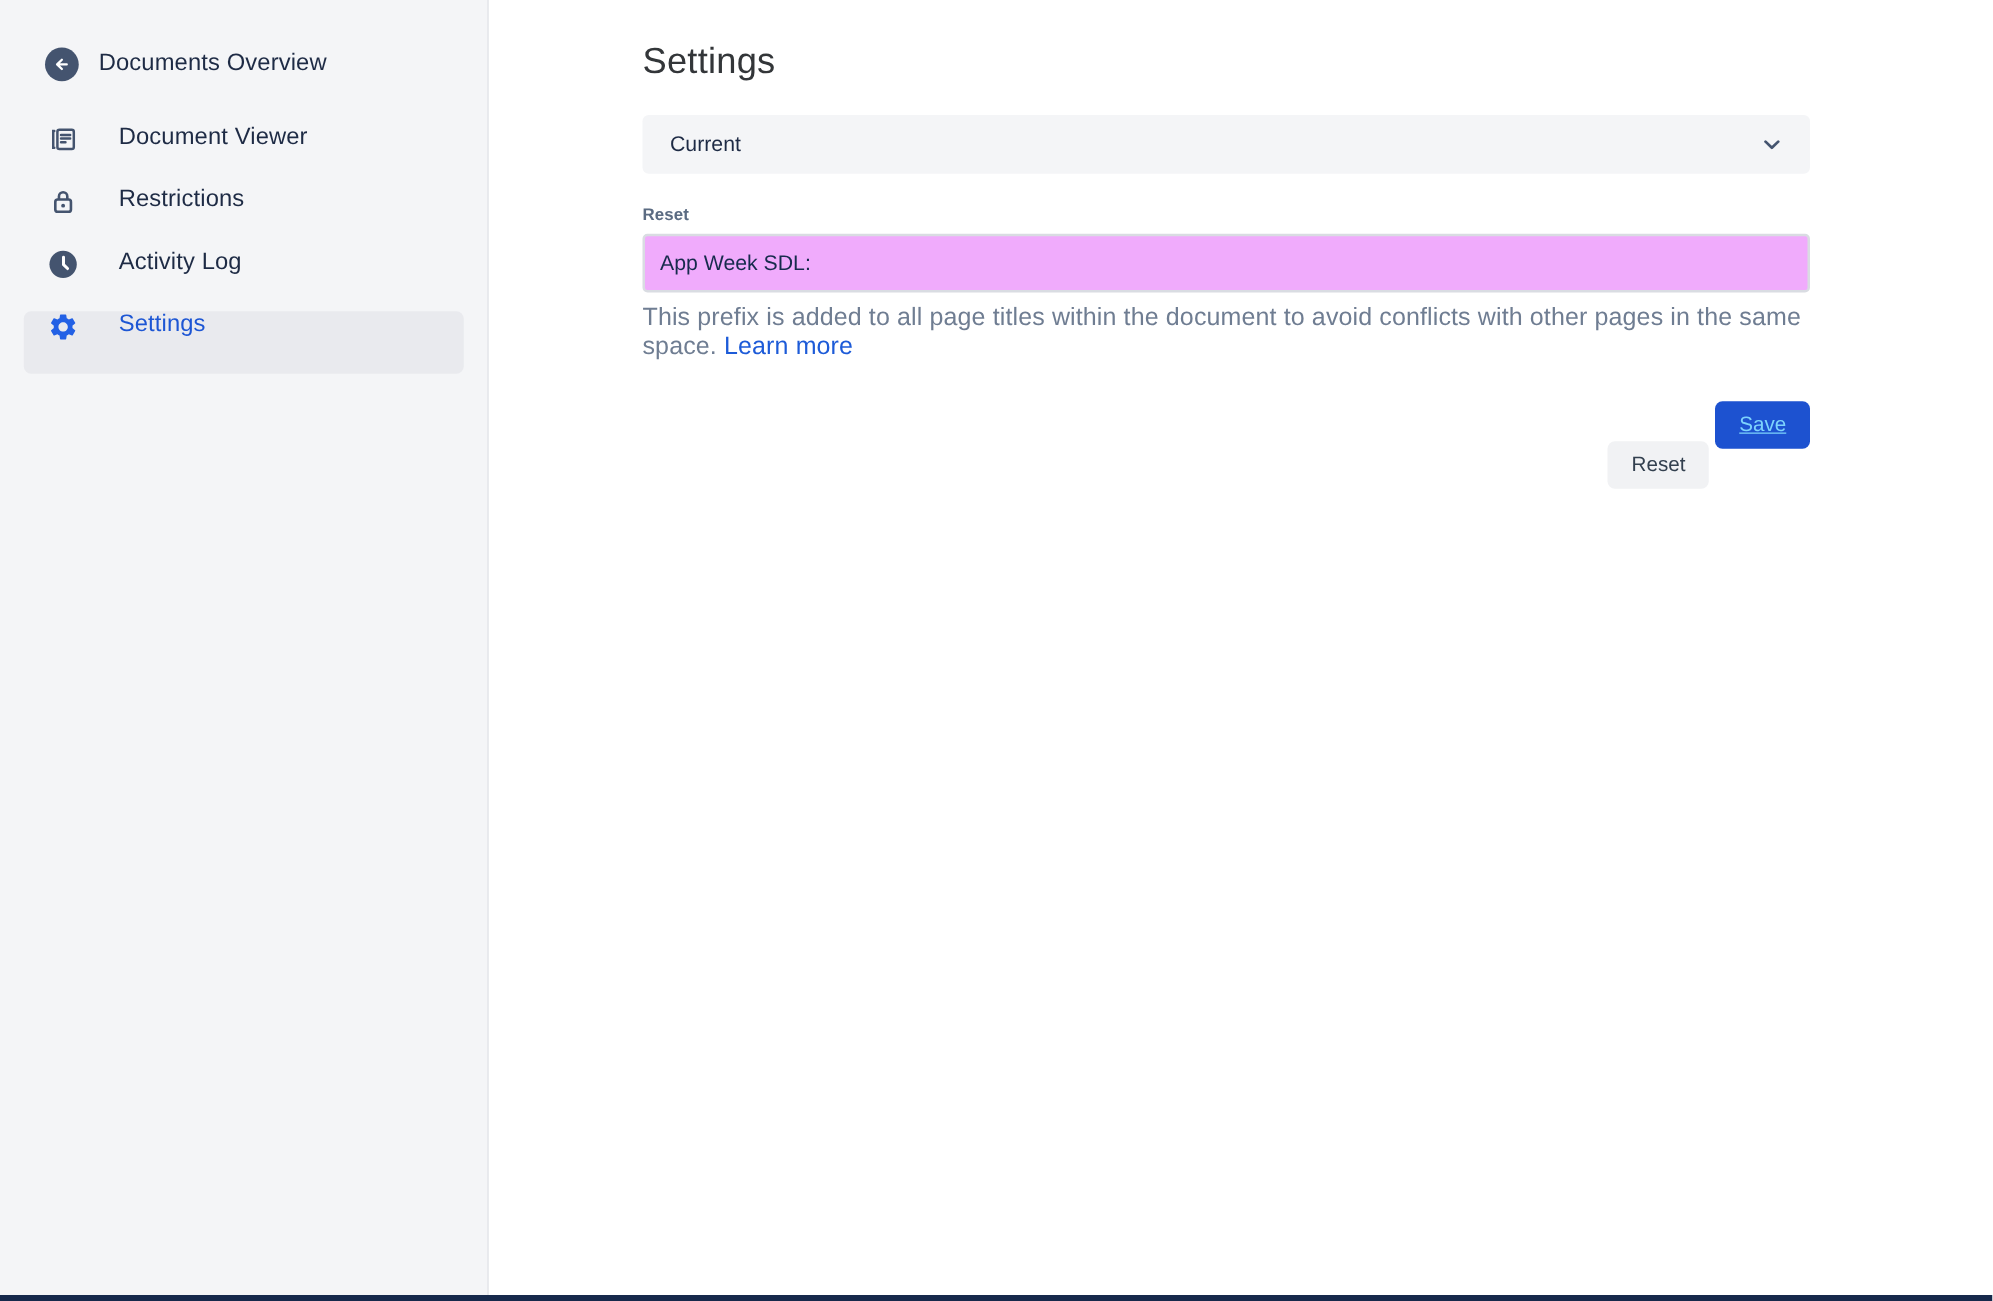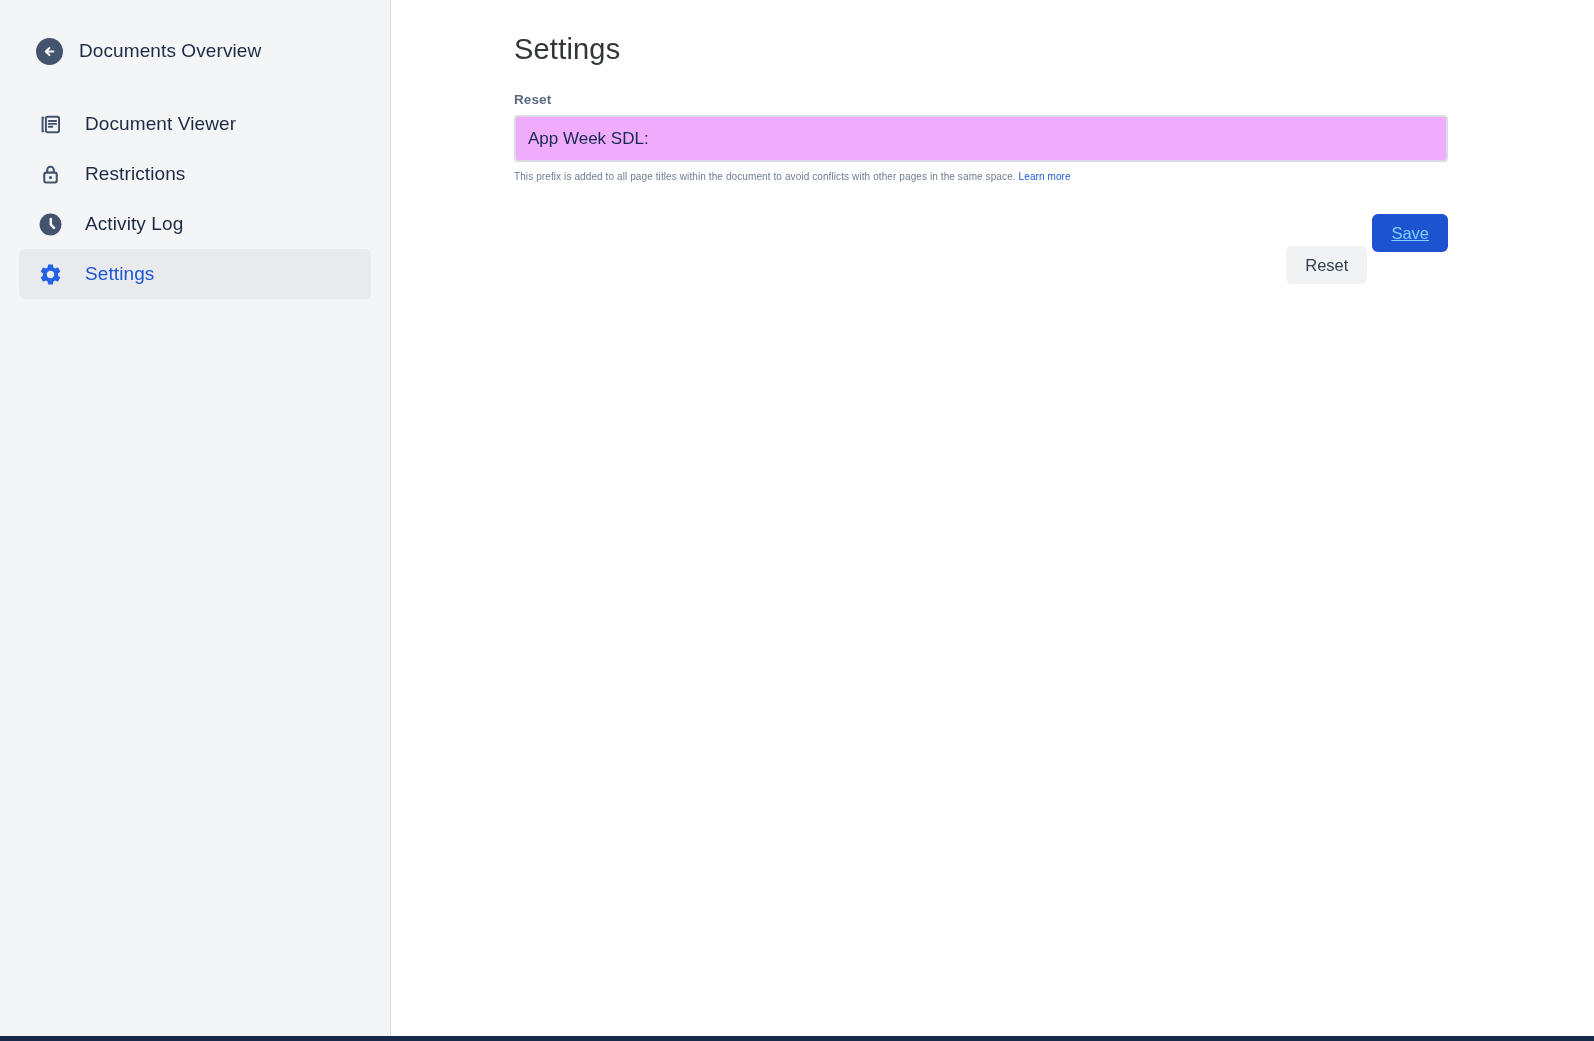--- a/index.html
+++ b/index.html
@@ -33,22 +33,22 @@
     background: #44546f;
     display: flex; align-items: center; justify-content: center;
     flex-shrink: 0;
   }
   .back-row .label, .nav-item .label {
     font-size: 19px;
     color: #1e2b45;
     letter-spacing: 0.1px;
   }
   .nav-item {
-    display: flex; align-items: center;
-    gap: 22px;
+    display: flex; align-items: flex-start;
+    gap: 32px;
     height: 50px;
     padding: 0 0 0 19px;
     border-radius: 6px;
     cursor: pointer;
   }
   .nav-item .icon {
     width: 25px; height: 25px;
     display: flex; align-items: center; justify-content: center;
     flex-shrink: 0;
   }
@@ -92,21 +92,21 @@
     border: 2px solid #d9dce2;
     border-radius: 4px;
     font-family: "Liberation Sans", sans-serif;
     font-size: 17px;
     color: #172b4d;
     padding: 0 12px;
     outline: none;
   }
   .help-text {
     margin-top: 9px;
-    font-size: 10px;
+    font-size: 20px;
     color: #6f7d92;
     letter-spacing: 0.1px;
   }
   .help-link {
     color: #1d5bd8;
     text-decoration: none;
     cursor: pointer;
   }
   .button-row {
     margin-top: 32px;
@@ -188,20 +188,28 @@
       </span>
       <span class="label">Settings</span>
     </div>
 
   </nav>
 
   <main class="main">
     <div class="content">
       <h1 class="page-title">Settings</h1>
 
+      <div class="select-box">
+        <span class="select-value">Current</span>
+        <span style="display:flex;">
+          <svg width="21" height="21" viewBox="0 0 24 24" fill="none">
+            <path d="M6.2 9.5 L12 15.1 L17.8 9.5" stroke="#44546f" stroke-width="2.5" stroke-linecap="round" stroke-linejoin="round"></path>
+          </svg>
+        </span>
+      </div>
 
       <div class="field-label">Reset</div>
       <input class="text-input" type="text" value="App Week SDL:" style="">
 
       <div class="help-text">
         <span>This prefix is added to all page titles within the document to avoid conflicts with other pages in the same space.</span>
         <a class="help-link">Learn more</a>
       </div>
 
       <div class="button-row">

